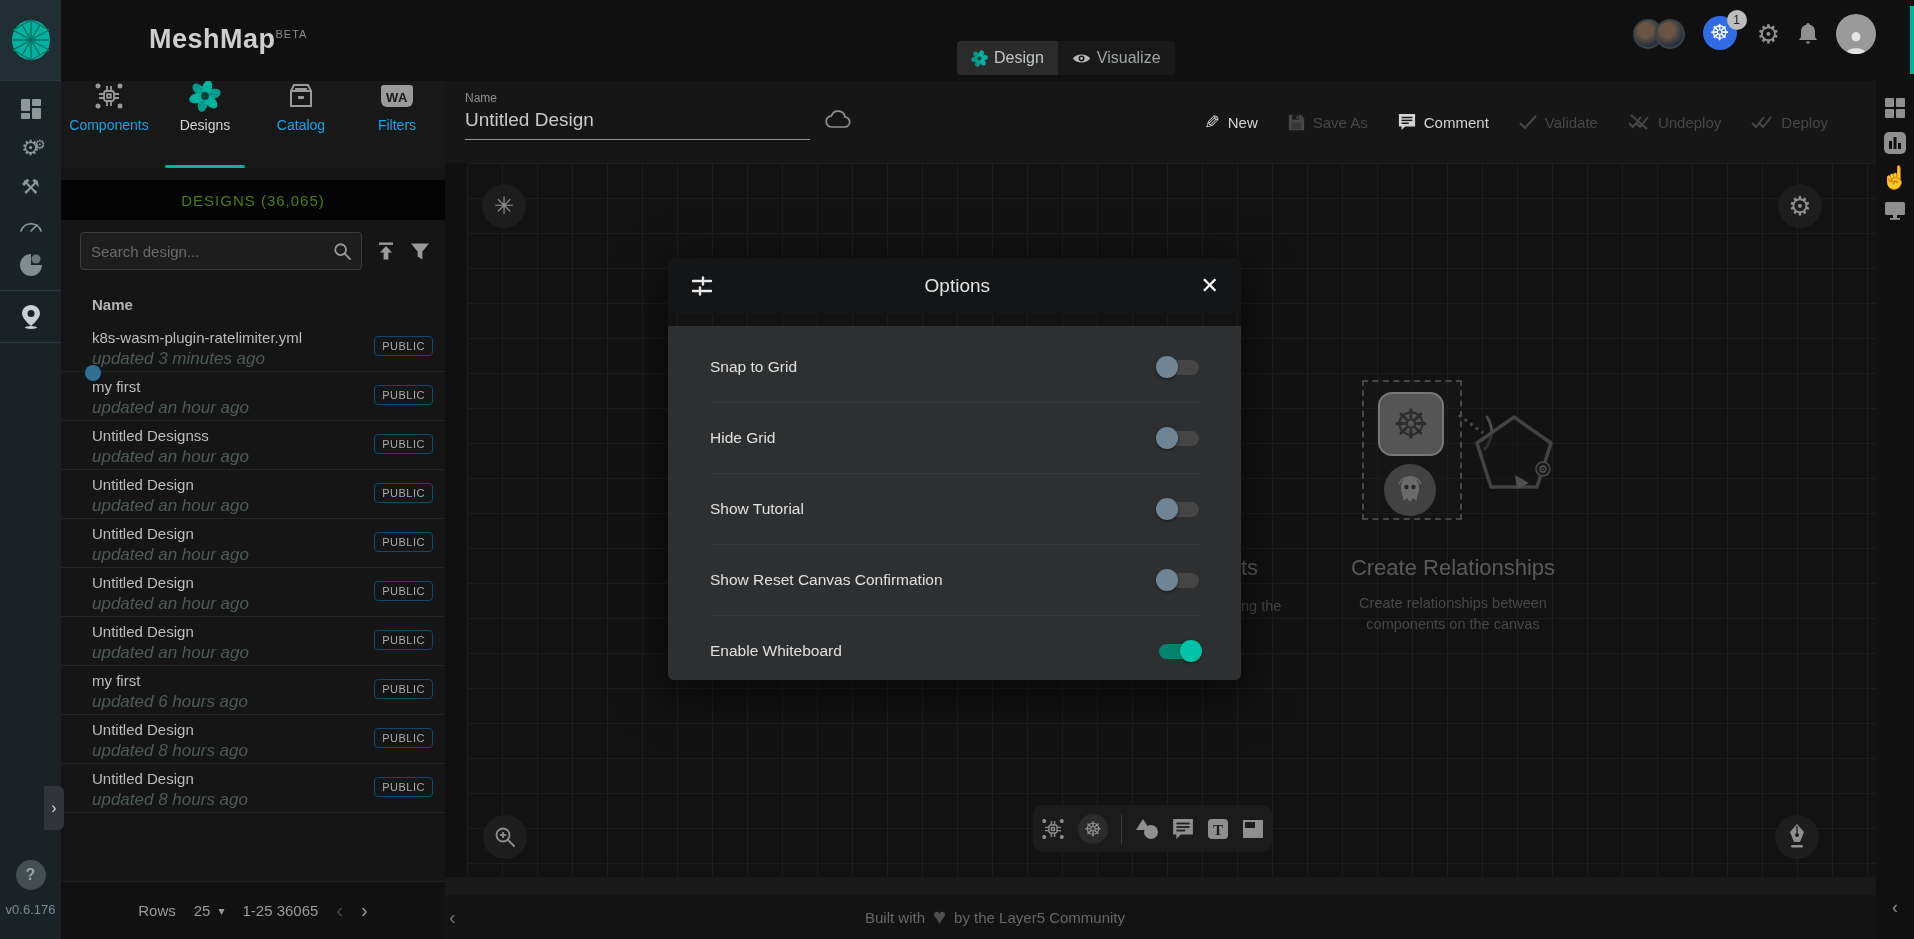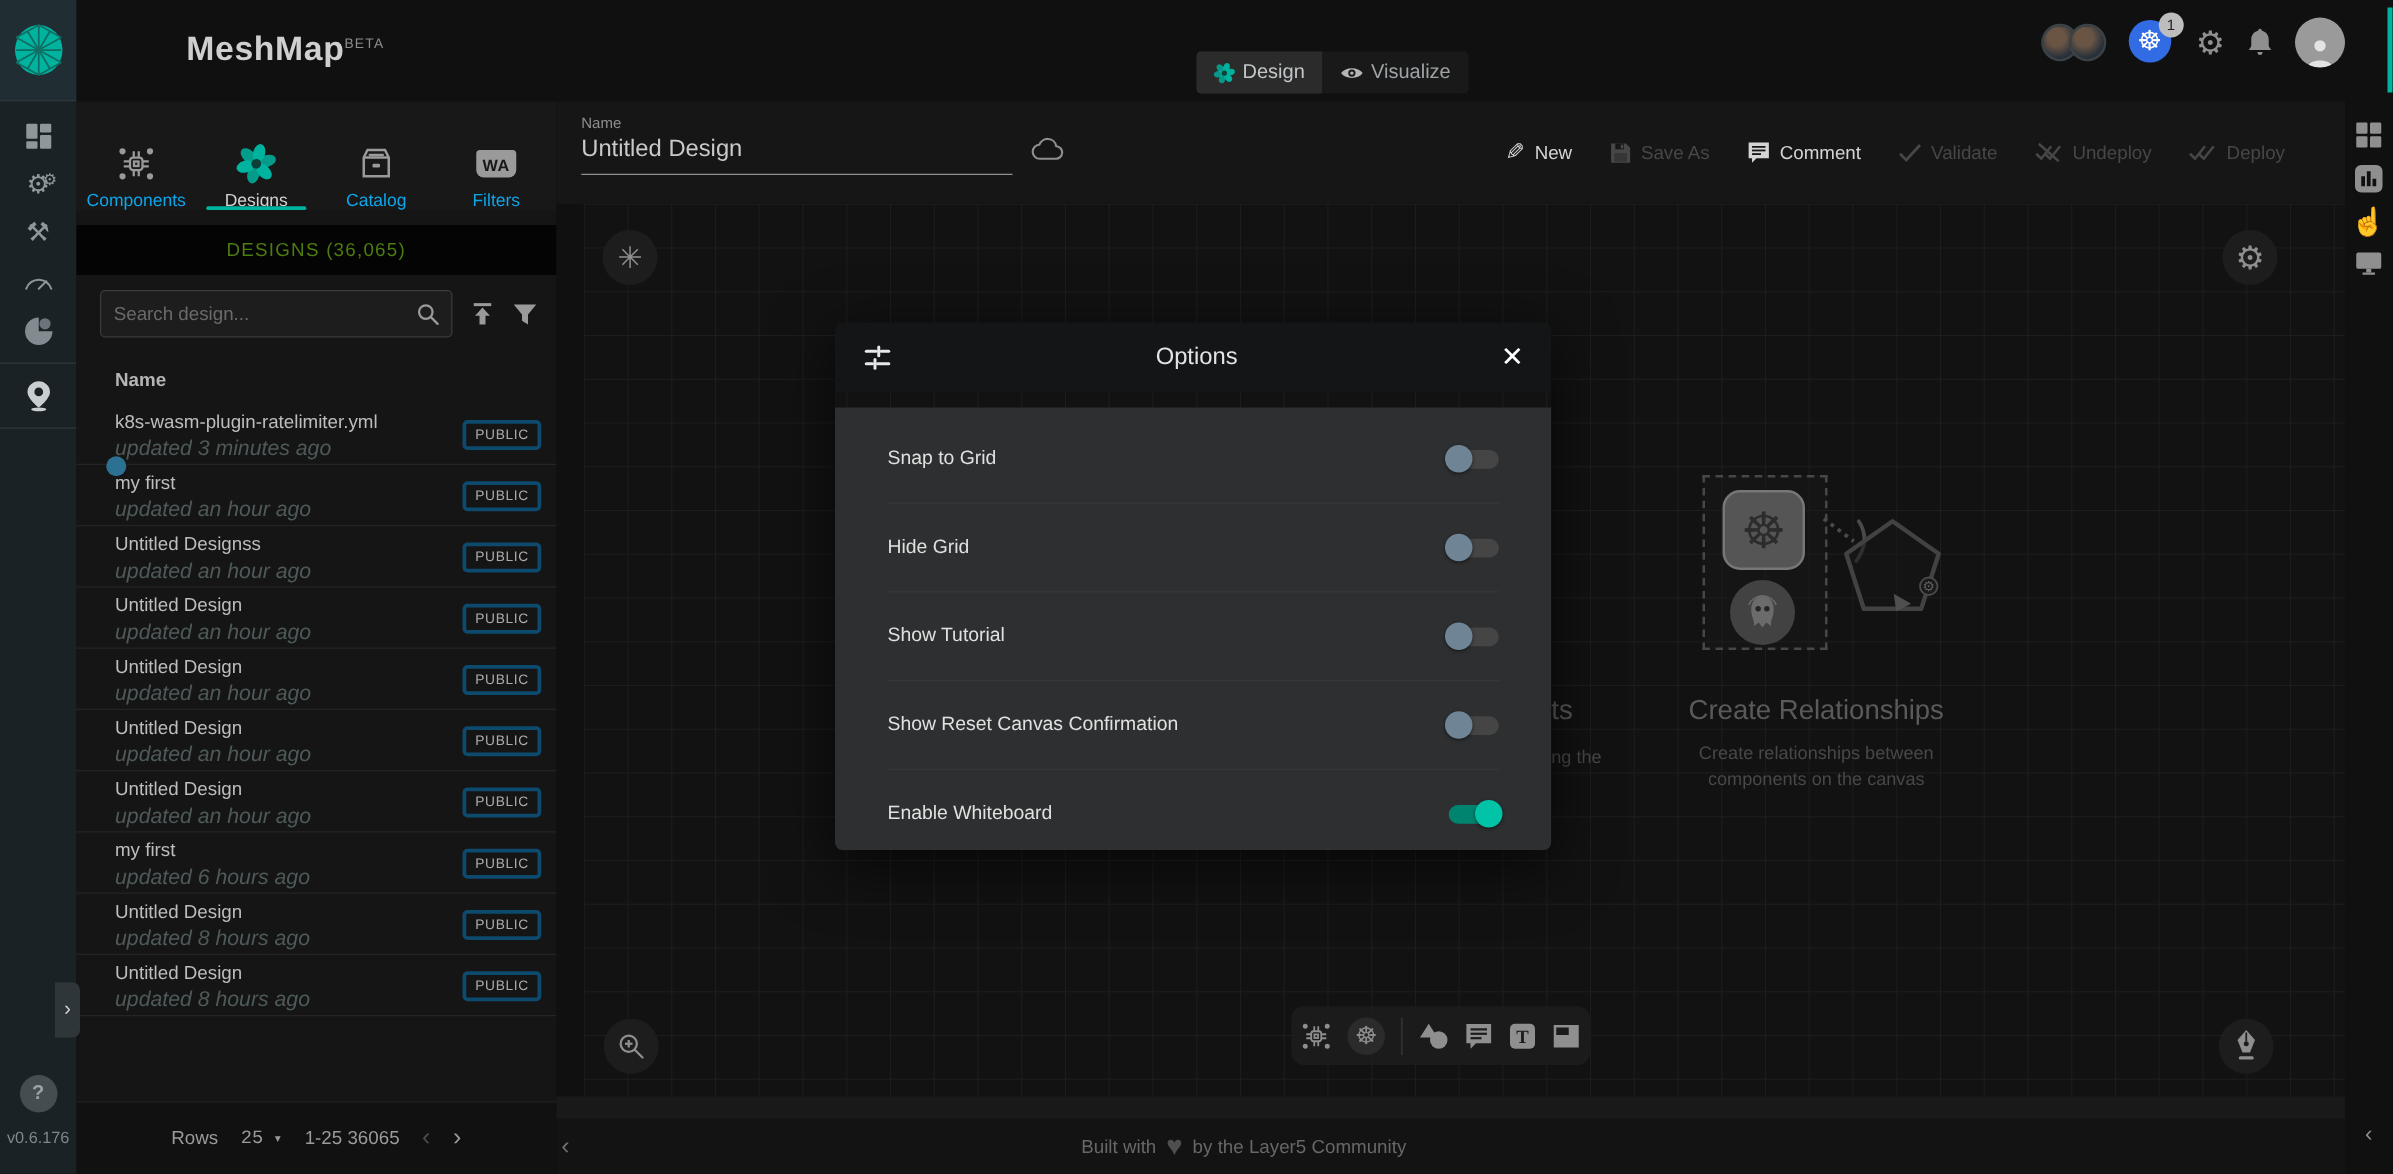--- a/index.html
+++ b/index.html
@@ -36,45 +36,45 @@
   .k8s-circle { width:34px; height:34px; border-radius:50%; background:#326CE5; color:#fff; display:flex; align-items:center; justify-content:center; font-size:22px; }
   .k8s-badge { position:absolute; right:-8px; top:-6px; width:20px; height:20px; border-radius:50%; background:#bdbdbd; color:#222;
     font-size:12px; display:flex; align-items:center; justify-content:center; }
   .hdr-ic { color:#8f8f8f; display:flex; align-items:center; justify-content:center; cursor:pointer; }
   .profile-avatar { width:40px; height:40px; border-radius:50%; background:#9a9a9a; display:flex; align-items:flex-end; justify-content:center; overflow:hidden; }
   .hdr-accent { position:absolute; right:0; top:6px; width:4px; height:68px; background:#00B39F; }
 
   
   .left-panel { position:absolute; left:61px; top:81px; width:384px; bottom:0; background:#151515; z-index:10; }
   .panel-tabs { position:absolute; left:0; top:0; width:384px; height:87px; background:#181818; display:flex; }
-  .panel-tab { flex:1; display:flex; flex-direction:column; align-items:center; justify-content:flex-end; gap:6px; cursor:pointer; position:relative; }
+  .panel-tab { flex:1; display:flex; flex-direction:column; align-items:center; justify-content:flex-start; gap:6px; cursor:pointer; position:relative; }
   .panel-tab .tlabel { font-size:14px; color:#0ea5e9; }
   .panel-tab.active .tlabel { color:#d2d2d2; }
   .panel-tab.active::after { content:""; position:absolute; left:8px; right:8px; bottom:0; height:3px; background:#00B39F; border-radius:2px; }
   .tab-ic { color:#9a9a9a; height:30px; display:flex; align-items:center; }
   .wa-chip { background:#9a9a9a; color:#181818; font-weight:bold; font-size:13px; padding:5px 5px 2px;
     border-radius:3px 3px 6px 6px; letter-spacing:.5px; }
   .section-title { position:absolute; left:0; top:99px; width:384px; height:40px; background:#040404; color:#4d7c0f;
     font-size:15px; letter-spacing:1px; display:flex; align-items:center; justify-content:center; }
   .search-row { position:absolute; left:19px; top:151px; width:350px; height:38px; display:flex; align-items:center; }
   .search-box { width:298px; height:38px; background:#1d1d1d; border:1px solid #3b3b3b; border-radius:4px;
     display:flex; align-items:center; padding:0 10px; }
   .search-box input { flex:1; background:transparent; border:none; outline:none; color:#bdbdbd; font-size:15px; font-family:inherit; }
   .search-box input::placeholder { color:#6a6a6a; }
   .srch-extra { color:#9a9a9a; margin-left:14px; display:flex; align-items:center; cursor:pointer; }
   .name-col { position:absolute; left:31px; top:215px; color:#b5b5b5; font-size:15px; font-weight:bold; }
   .list { position:absolute; left:0; top:242px; width:384px; }
   .lrow { position:relative; height:49px; border-bottom:1px solid #242424; cursor:pointer; }
   .lrow .rname { position:absolute; left:31px; top:6px; font-size:15px; color:#bdbdbd; white-space:nowrap; }
   .lrow .rupd { position:absolute; left:31px; top:26px; font-size:17px; font-style:italic; color:#4e5a59; }
-  .badge { position:absolute; right:12px; top:13px; font-size:11px; color:#ababab; border:3px solid #0c4a6e; border-radius:4px; padding:3px 7px; letter-spacing:.5px; }
+  .badge { position:absolute; right:12px; top:13px; font-size:11px; color:#ababab; border:1px solid #0c4a6e; border-radius:4px; padding:3px 7px; letter-spacing:.5px; }
   .row-avatar-dot { position:absolute; left:24px; top:42px; width:16px; height:16px; border-radius:50%; background:#2f7ba0; opacity:.9; }
   .pagination { position:absolute; left:0; bottom:0; width:384px; height:58px; background:#111111; border-top:1px solid #202020;
     display:flex; align-items:center; justify-content:center; gap:18px; color:#9a9a9a; font-size:15px; }
-  .pg-select { display:flex; align-items:center; gap:8px; cursor:pointer;font-family:Liberation Mono, monospace; }
+  .pg-select { display:flex; align-items:center; gap:8px; cursor:pointer; }
   .pg-arrow { font-size:20px; cursor:pointer; }
   .pg-arrow.dim { color:#4c4c4c; }
 
   
   .canvas-area { position:absolute; left:445px; top:81px; right:0; bottom:0; background:#101010; }
   .design-bar { position:absolute; left:0; top:0; width:1431px; height:82px; background:#161616; }
   .name-label { position:absolute; left:20px; top:10px; font-size:12px; color:#8f8f8f; }
   .name-field { position:absolute; left:20px; top:28px; width:345px; background:transparent; border:none; outline:none;
     border-bottom:1px solid #8f8f8f; color:#c9c9c9; font-size:19px; padding-bottom:8px; font-family:inherit; }
   .cloud-ic { position:absolute; left:380px; top:30px; color:#8f8f8f; }

